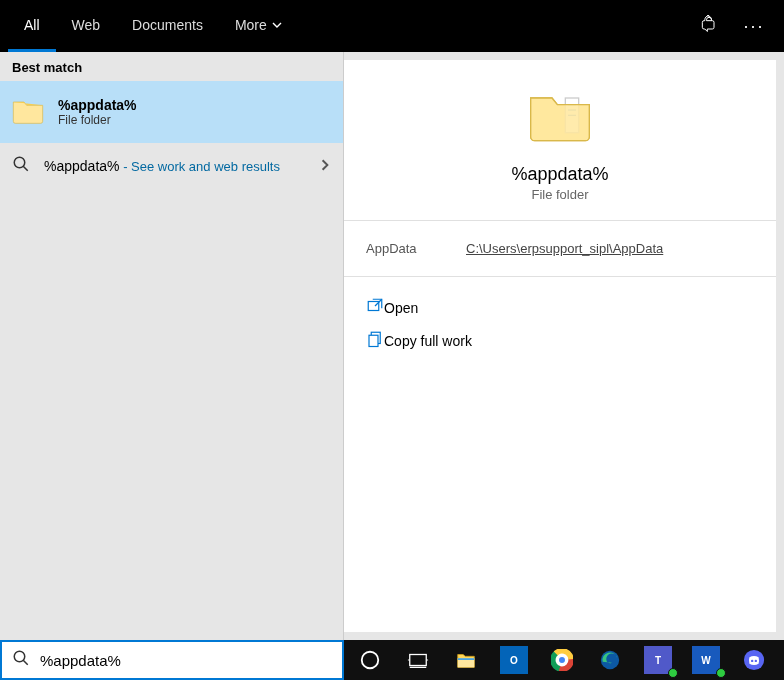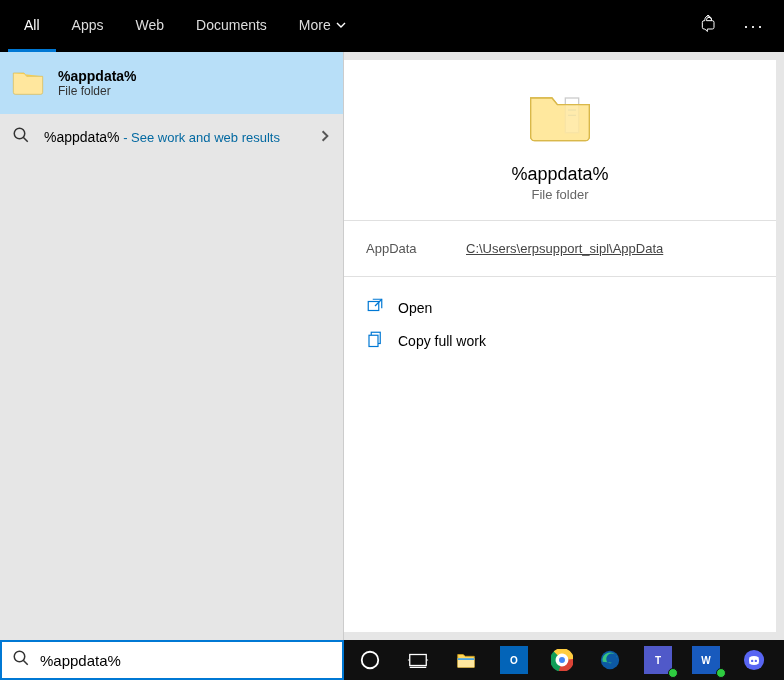--- a/index.html
+++ b/index.html
@@ -35,42 +35,41 @@
   .preview-top { display:flex; flex-direction:column; align-items:center; padding: 26px 0 18px; border-bottom: 1px solid #e0e0e0; }
   .folder-lg { width: 64px; height: 56px; margin-bottom: 18px; }
   .pv-title { font-size: 18px; }
   .pv-sub { font-size: 13px; color: #666; margin-top:2px; }
 
   .loc-row { display:flex; align-items:center; padding: 20px 22px; font-size: 13px; border-bottom: 1px solid #e0e0e0; }
   .loc-label { color:#555; width: 100px; }
   .loc-path { color:#444; text-decoration: underline; }
 
   .actions { padding: 14px 18px; }
-  .action { display:flex; align-items:center; gap: 14px; padding: 6px 4px; font-size: 14px; cursor: pointer; }
+  .action { display:flex; align-items:center; padding: 6px 4px; font-size: 14px; cursor: pointer; }
   .action svg { width: 18px; height: 18px; }
 
   
   .bottom { position:absolute; left:0; bottom:0; width:100%; height:40px; display:flex; }
   .searchbox { width: 344px; height: 40px; background:#fff; border:2px solid #0078d4; display:flex; align-items:center; padding: 0 10px; gap: 10px; }
   .searchbox input { border:none; outline:none; font-size:15px; flex:1; }
   .taskbar { flex:1; background:#101010; display:flex; align-items:center; gap: 12px; padding: 0 8px; }
   .tb-item { width: 36px; height: 32px; display:flex; align-items:center; justify-content:center; cursor:pointer; }
   .tb-item svg { width: 22px; height: 22px; }
   .tb-square { width: 28px; height: 28px; display:flex; align-items:center; justify-content:center; font-size:10px; font-weight:700; color:#fff; }
 
   .badge-corner { position:relative; }
   .badge { position:absolute; bottom:-2px; right:-2px; width:10px; height:10px; background:#2ecc40; border-radius:50%; border:1px solid #101010; }
 </style>
 </head>
 <body>
 
 <div class="topbar">
   <div class="tabs">
     <div class="tab active">All</div>
-    <div class="tab">Apps</div>
     <div class="tab">Web</div>
     <div class="tab">Documents</div>
     <div class="tab">
       <span>More</span>
       <span class="chev">
         <svg width="10" height="10" viewBox="0 0 10 10">
             <path d="M1 3 L5 7 L9 3" stroke="#fff" stroke-width="1.4" fill="none"></path>
           </svg>
       </span>
     </div>
@@ -81,20 +80,21 @@
           <path d="M12 2a5 5 0 0 0-5 5v1H6a2 2 0 0 0-2 2v6a2 2 0 0 0 2 2h1l3 3v-3h6a2 2 0 0 0 2-2v-6a2 2 0 0 0-2-2h-1V7a5 5 0 0 0-5-5zm-3 6V7a3 3 0 1 1 6 0v1H9z" fill="none" stroke="#fff" stroke-width="1.2"></path>
         </svg>
     </span>
     <span class="ellipsis">···</span>
   </div>
 </div>
 
 <div class="mainrow">
 
   <div class="leftcol">
+    <div class="section-label">Best match</div>
     <div class="best-match">
       <span>
         <svg class="folder-sm" viewBox="0 0 48 40">
           <path d="M2 8 h16 l4 5 h24 v24 a3 3 0 0 1-3 3 H5 a3 3 0 0 1-3-3 z" fill="#ffe79e" stroke="#d9b84a"></path>
           <path d="M2 8 h16 l4 5 h24" fill="#f5cd52"></path>
         </svg>
       </span>
       <div class="bm-text">
         <div class="bm-title">%appdata%</div>
         <div class="bm-sub">File folder</div>

